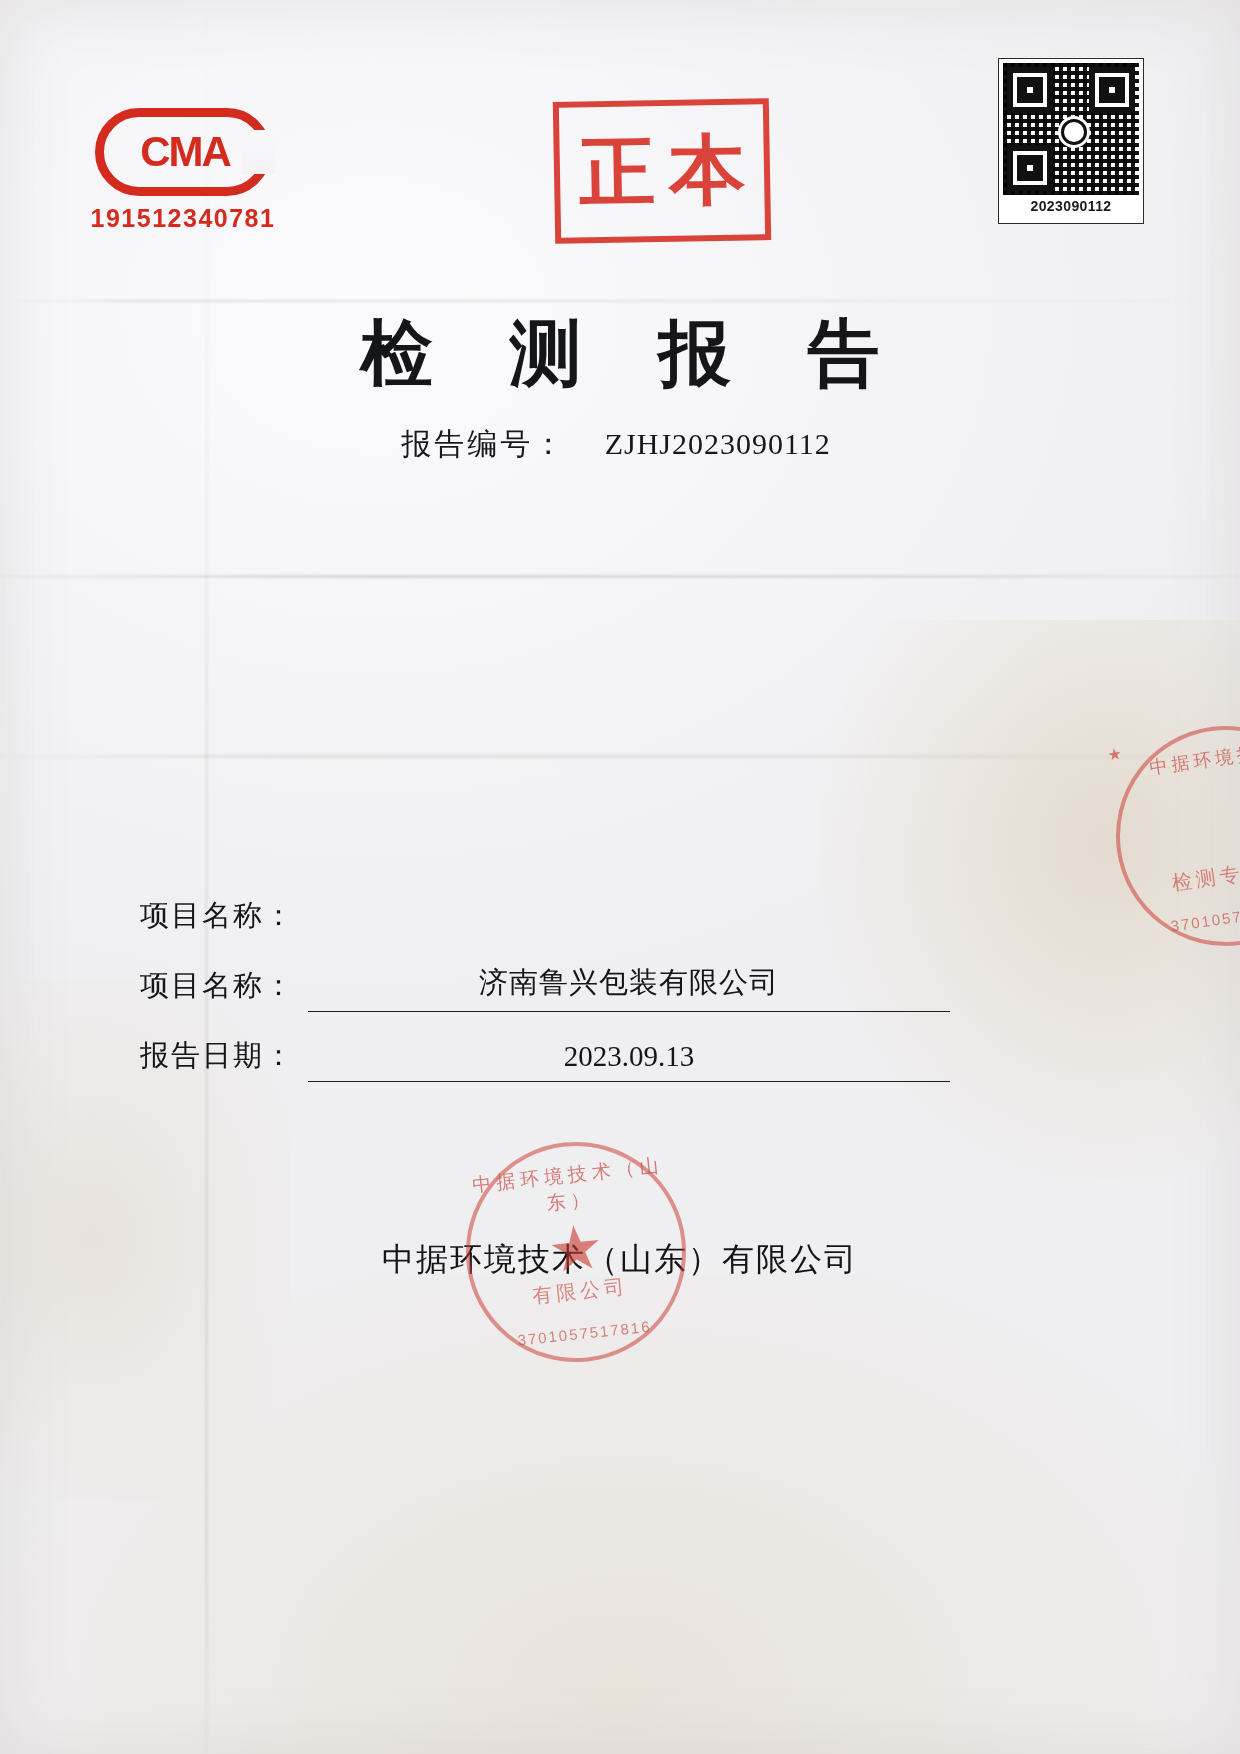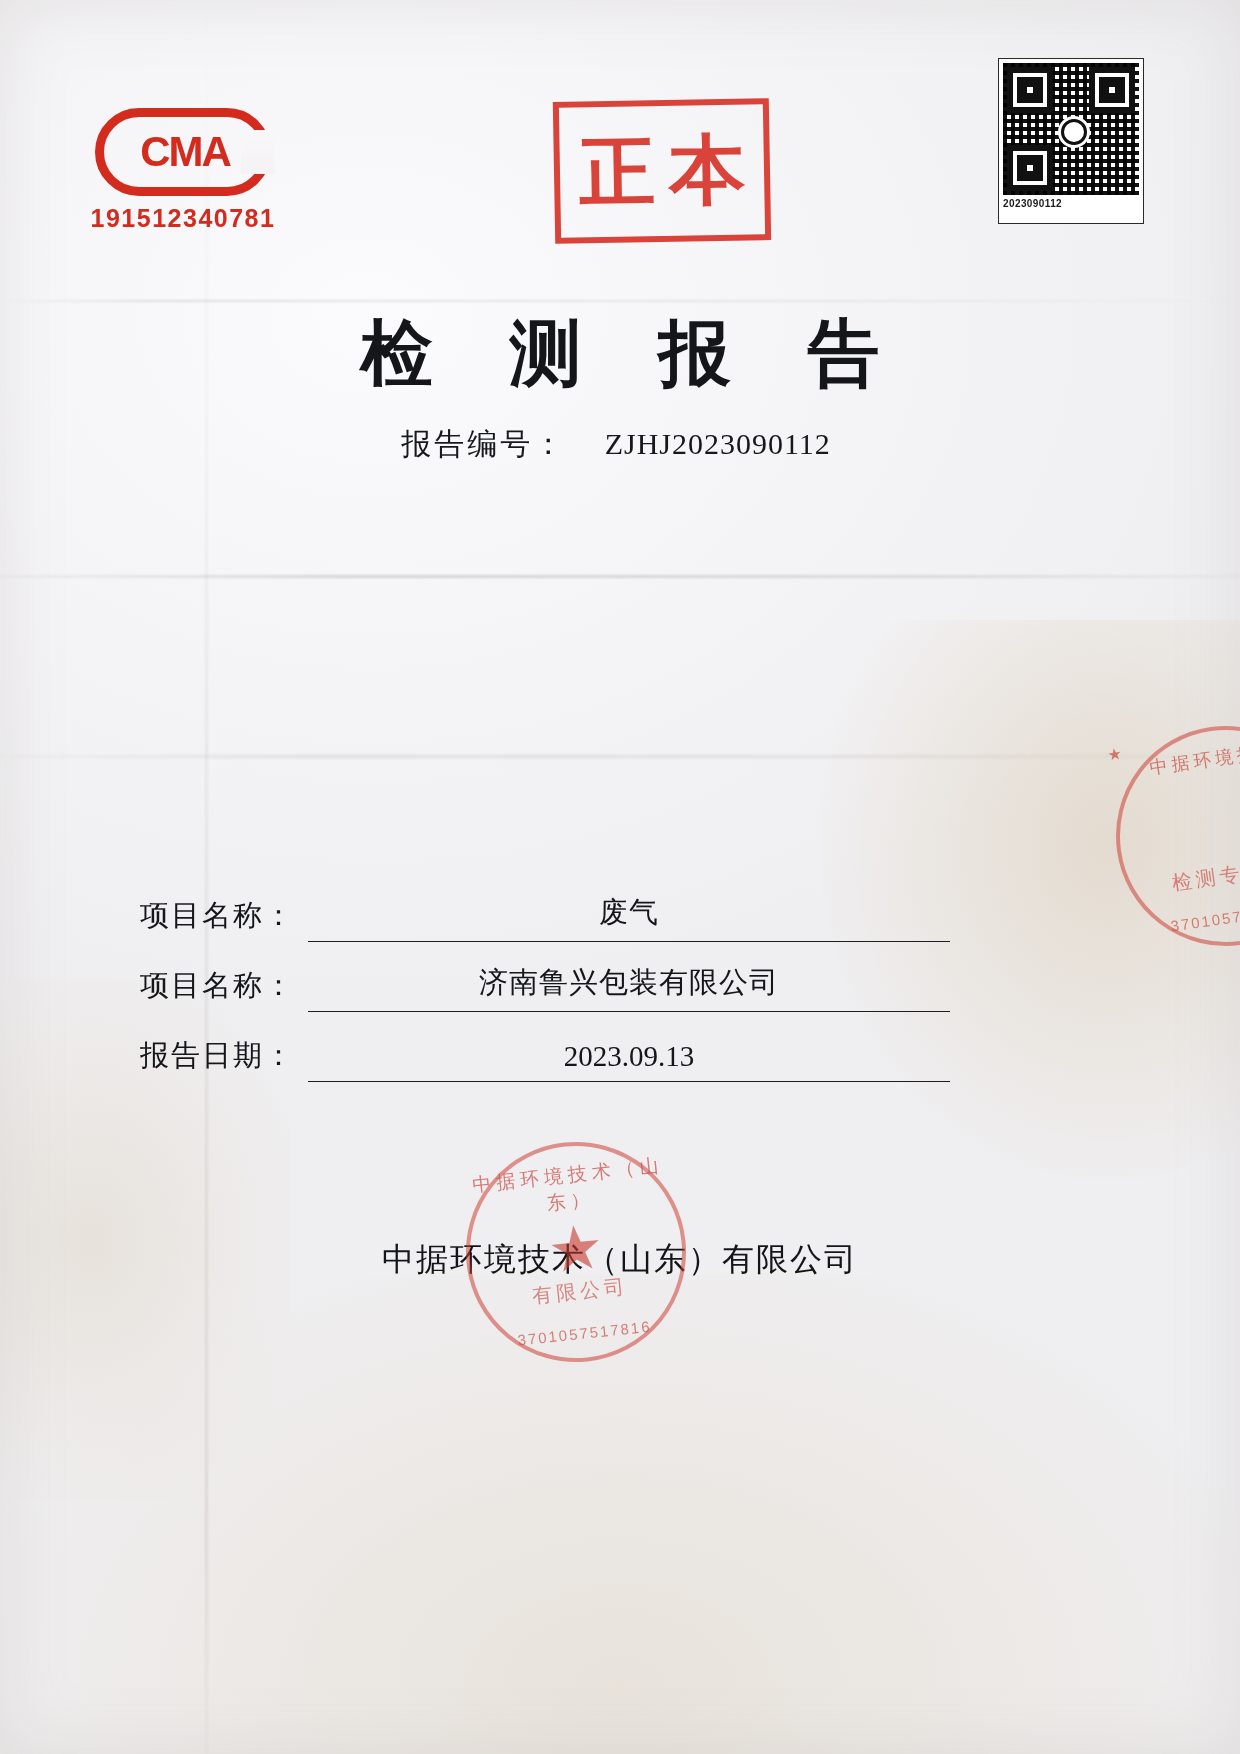--- a/index.html
+++ b/index.html
@@ -191,22 +191,23 @@
     width: 20px;
     height: 20px;
     margin: -10px 0 0 -10px;
     border-radius: 50%;
     background: #fff;
     border: 3px solid #111;
     box-shadow: 0 0 0 3px #fff;
   }
   .qr-caption {
     margin-top: 3px;
+    text-align: center;
     font-family: "Liberation Sans", sans-serif;
-    font-size: 10px;
+    font-size: 14px;
     font-weight: 700;
     letter-spacing: .4px;
     color: #1b1b1b;
   }
 
   
   .doc-title {
     position: absolute;
     left: 0;
     right: 0;
@@ -390,21 +391,20 @@
 
   <div class="report-no">
     <span class="label">报告编号：</span>
     <span class="value">ZJHJ2023090112</span>
   </div>
 
   <div class="fields">
 
     <div class="field-row">
       <div class="field-label">项目名称：</div>
-      <div class="field-line">废气</div>
     </div>
 
     <div class="field-row">
       <div class="field-label">项目名称：</div>
       <div class="field-line">济南鲁兴包装有限公司</div>
     </div>
 
     <div class="field-row">
       <div class="field-label">报告日期：</div>
       <div class="field-line num">2023.09.13</div>

